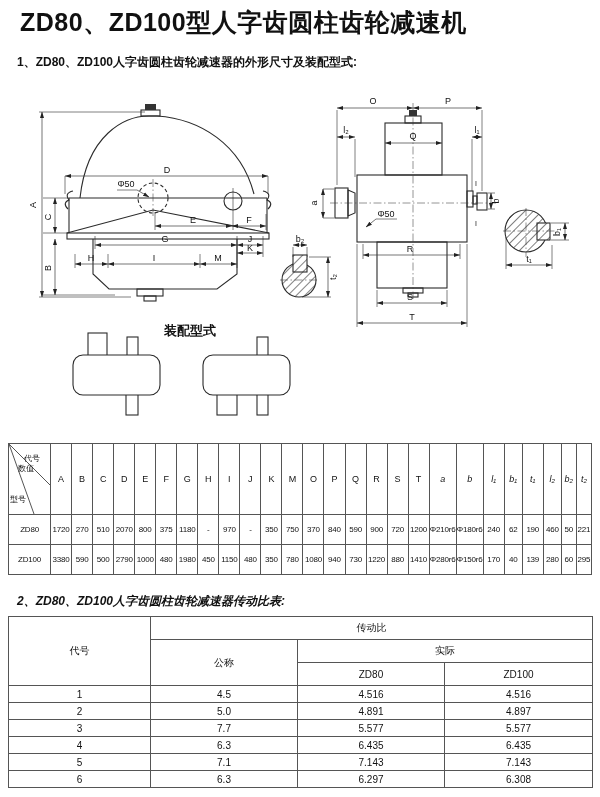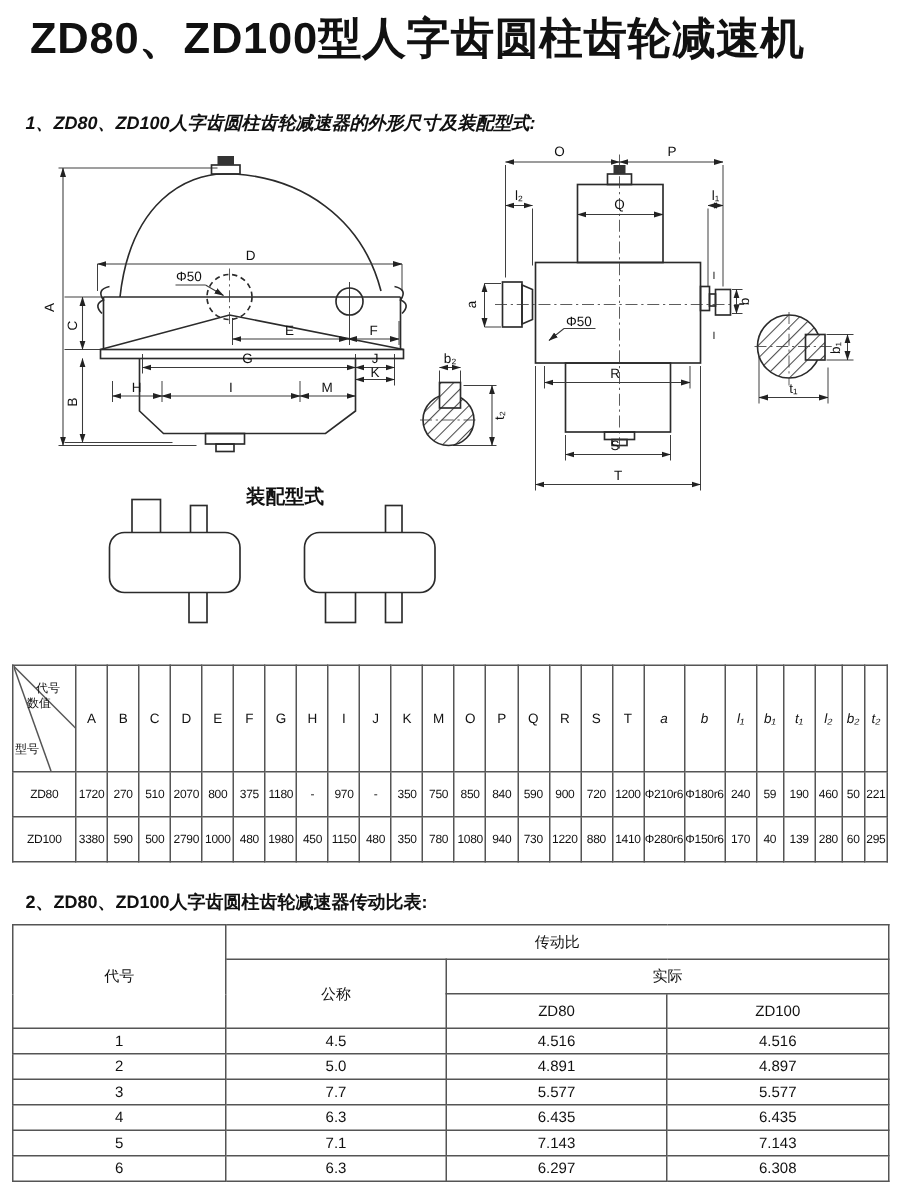--- a/index.html
+++ b/index.html
@@ -1,19 +1,19 @@
 <!DOCTYPE html>
 <html><head>
 <meta charset="utf-8">
 <style>
   html,body{margin:0;padding:0;}
   body{width:600px;height:797px;background:#ffffff;position:relative;overflow:hidden;
        font-family:"Liberation Sans",sans-serif;color:#111;}
   .abs{position:absolute;}
-  .page-title{left:20px;top:6px;font-size:29px;font-weight:bold;letter-spacing:0.5px;white-space:nowrap;}
+  .page-title{left:20px;top:6px;font-size:25px;font-weight:bold;letter-spacing:0.5px;white-space:nowrap;}
   .sec-head{left:17px;font-size:12px;font-weight:bold;white-space:nowrap;}
   
   .ln{fill:none;stroke:#2b2b2b;stroke-width:1.1px;}
   .thin{fill:none;stroke:#3a3a3a;stroke-width:0.65px;}
   .dim{fill:none;stroke:#3a3a3a;stroke-width:0.7px;}
   .cl{fill:none;stroke:#3a3a3a;stroke-width:0.55px;stroke-dasharray:8 2.5 1.5 2.5;}
   .dashed{stroke-dasharray:3.5 2.5;}
   .txt text{fill:#111;font-family:"Liberation Sans",sans-serif;font-size:9px;text-anchor:middle;}
   .txt text.big{font-size:13px;font-weight:bold;}
   .txt text.num{font-size:12px;}
@@ -34,21 +34,21 @@
   
   .t2wrap{left:8px;top:616px;}
   .t2{width:584px;border:1.5px solid #444;font-size:10px;}
   .t2 td{border:1px solid #555;text-align:center;vertical-align:middle;height:22px;padding:0;}
   .t2 tr.d td{height:16px;}
 </style>
 </head>
 <body>
 
 <div class="abs page-title">ZD80、ZD100型人字齿圆柱齿轮减速机</div>
-<div class="abs sec-head" style="top:74px;font-style:italic;">1、ZD80、ZD100人字齿圆柱齿轮减速器的外形尺寸及装配型式:</div>
+<div class="abs sec-head" style="top:54px;">1、ZD80、ZD100人字齿圆柱齿轮减速器的外形尺寸及装配型式:</div>
 
 <svg class="abs" style="left:25px;top:86px;" width="252" height="228" viewBox="0 0 252 228">
   <defs>
     <marker id="m1" viewBox="0 0 10 10" refX="9.5" refY="5" markerWidth="9" markerHeight="9" orient="auto-start-reverse">
       <path d="M0,1.8 L10,5 L0,8.2 Z" fill="#222"></path>
     </marker>
   </defs>
   <g class="thin">
     <line x1="14" y1="26" x2="120" y2="26"></line>
       <line x1="14" y1="211" x2="106" y2="211"></line>
@@ -318,30 +318,30 @@
       <td>510</td>
       <td>2070</td>
       <td>800</td>
       <td>375</td>
       <td>1180</td>
       <td>-</td>
       <td>970</td>
       <td>-</td>
       <td>350</td>
       <td>750</td>
-      <td>850</td>
+      <td>370</td>
       <td>840</td>
       <td>590</td>
       <td>900</td>
       <td>720</td>
       <td>1200</td>
       <td>Φ210r6</td>
       <td>Φ180r6</td>
       <td>240</td>
-      <td>59</td>
+      <td>62</td>
       <td>190</td>
       <td>460</td>
       <td>50</td>
       <td>221</td>
     </tr>
     <tr>
       <td>ZD100</td>
       <td>3380</td>
       <td>590</td>
       <td>500</td>
@@ -366,21 +366,21 @@
       <td>40</td>
       <td>139</td>
       <td>280</td>
       <td>60</td>
       <td>295</td>
     </tr>
   </tbody>
     </table>
 </div>
 
-<div class="abs sec-head" style="top:593px;">2、ZD80、ZD100人字齿圆柱齿轮减速器传动比表:</div>
+<div class="abs sec-head" style="top:593px;font-style:italic;">2、ZD80、ZD100人字齿圆柱齿轮减速器传动比表:</div>
 
 <div class="abs t2wrap">
   <table class="t2">
     <colgroup>
       <col style="width:142px">
         <col style="width:147px">
         <col style="width:147px">
         <col style="width:148px">
     </colgroup>
     <tbody>

